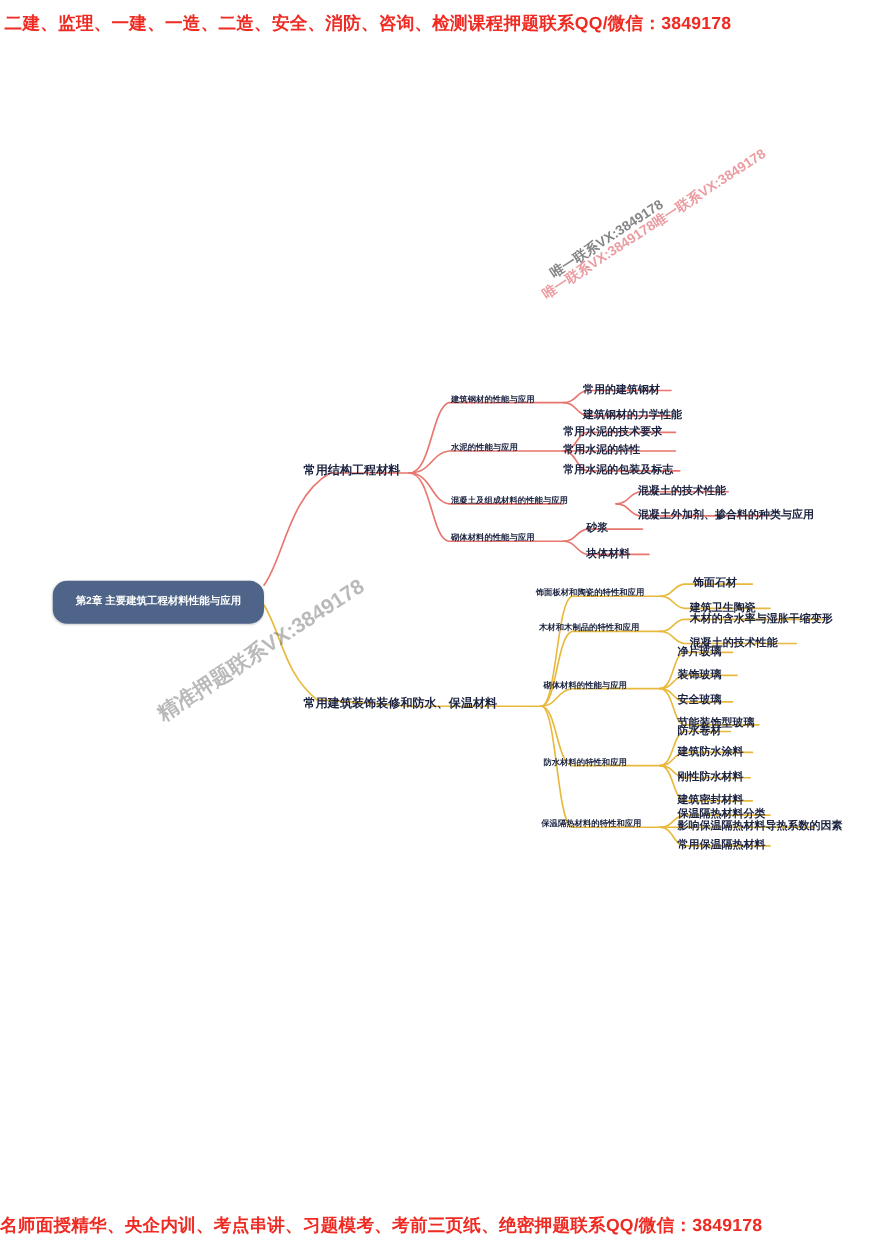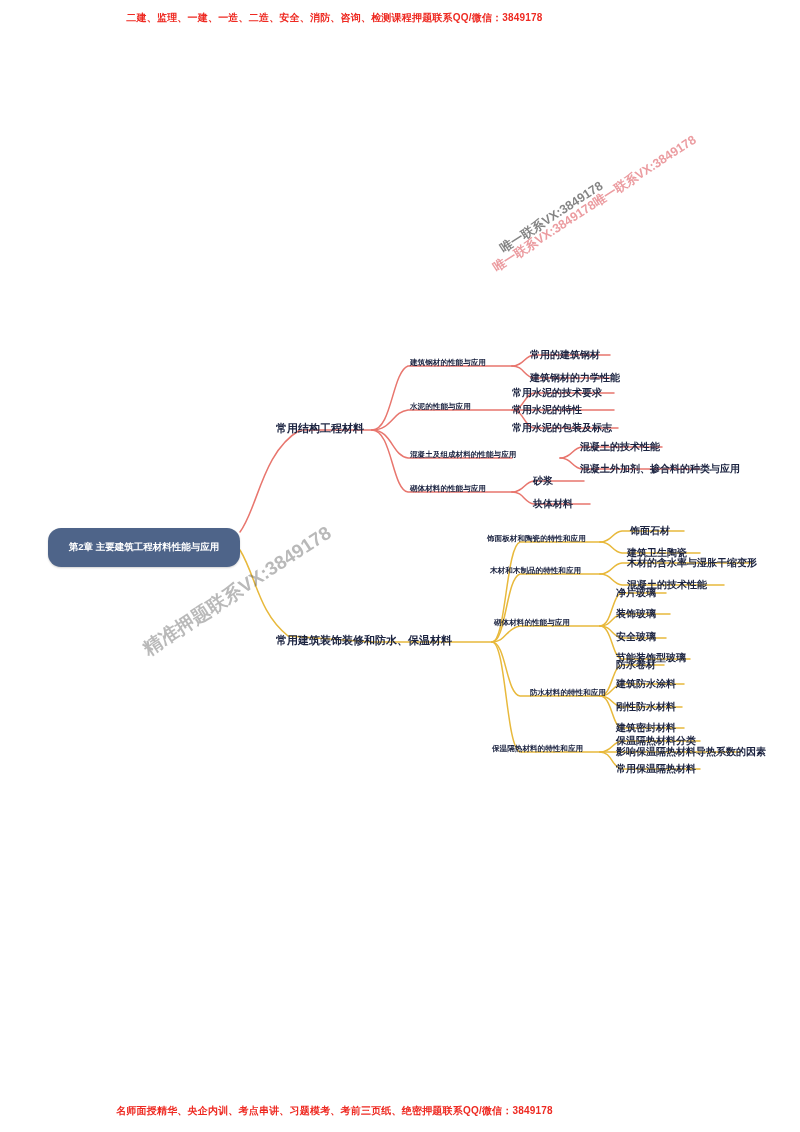--- a/index.html
+++ b/index.html
@@ -7,21 +7,21 @@
     width:800px;height:1132px;background:#ffffff;
     font-family:"Liberation Sans","DejaVu Sans",sans-serif;
     position:relative;overflow:hidden;
   }
   .page{position:relative;width:800px;height:1132px;}
 
   
   .banner{
     position:absolute;left:0;width:669px;text-align:center;
     color:#ee2a22;font-weight:bold;letter-spacing:.2px;
-    font-size:10px;white-space:nowrap;
+    font-size:16px;white-space:nowrap;
   }
   #top-banner{top:11px;}
   #bottom-banner{top:1104px;}
 
   
   #mindmap-svg{position:absolute;left:0;top:0;width:800px;height:1132px;}
 
   
   .node{
     position:absolute;white-space:nowrap;
@@ -145,21 +145,21 @@
   <div class="node l2" style="left:490px;top:567px;">木材和木制品的特性和应用</div>
   <div class="node l3" style="left:627px;top:557px;">木材的含水率与湿胀干缩变形</div>
   <div class="node l3" style="left:627px;top:579px;">混凝土的技术性能</div>
 
   <div class="node l2" style="left:494px;top:619px;">砌体材料的性能与应用</div>
   <div class="node l3" style="left:616px;top:587px;">净片玻璃</div>
   <div class="node l3" style="left:616px;top:608px;">装饰玻璃</div>
   <div class="node l3" style="left:616px;top:631px;">安全玻璃</div>
   <div class="node l3" style="left:616px;top:652px;">节能装饰型玻璃</div>
 
-  <div class="node l2" style="left:494px;top:689px;margin-left:36px;">防水材料的特性和应用</div>
+  <div class="node l2" style="left:494px;top:689px;">防水材料的特性和应用</div>
   <div class="node l3" style="left:616px;top:659px;">防水卷材</div>
   <div class="node l3" style="left:616px;top:678px;">建筑防水涂料</div>
   <div class="node l3" style="left:616px;top:701px;">刚性防水材料</div>
   <div class="node l3" style="left:616px;top:722px;">建筑密封材料</div>
 
   <div class="node l2" style="left:492px;top:745px;">保温隔热材料的特性和应用</div>
   <div class="node l3" style="left:616px;top:735px;">保温隔热材料分类</div>
   <div class="node l3" style="left:616px;top:746px;">影响保温隔热材料导热系数的因素</div>
   <div class="node l3" style="left:616px;top:763px;">常用保温隔热材料</div>
 

